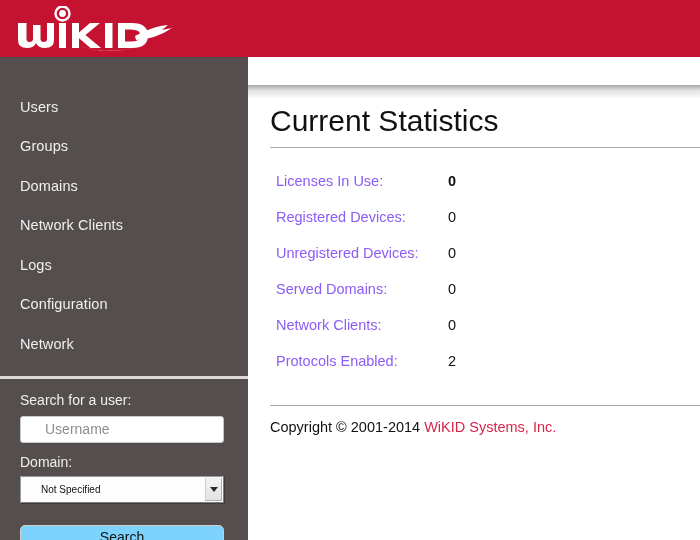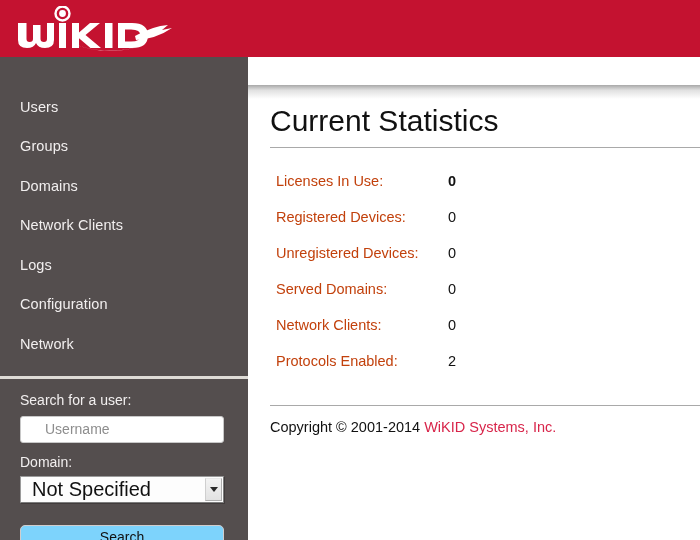--- a/index.html
+++ b/index.html
@@ -121,23 +121,23 @@
     background: #fdfdfd;
     border: 1px solid #9a9a9a;
     border-right-color: #7d7d7d;
     border-bottom-color: #7d7d7d;
     box-shadow: 1px 1px 0 rgba(0,0,0,0.22);
     display: flex;
     align-items: center;
     cursor: pointer;
   }
   .select-value {
-    font-size: 20px;
-    color: #111;
-    padding-left: 11px;
+    font-size: 10px;
+    color: #111;
+    padding-left: 20px;
     flex: 1;
     white-space: nowrap;
     overflow: hidden;
   }
   .select-arrow-btn {
     width: 17px;
     height: 23px;
     margin-right: 1px;
     background: linear-gradient(to bottom, #f3f3f3 0%, #e2e2e2 100%);
     border: 1px solid #adadad;
@@ -219,21 +219,21 @@
   .stat-row {
     position: relative;
     height: 36px;
   }
   .stat-label {
     position: absolute;
     left: 28px;
     top: 0;
     font-size: 14.5px;
     line-height: 16px;
-    color: #c2410c;
+    color: #8b5cf6;
     white-space: nowrap;
   }
   .stat-value {
     position: absolute;
     left: 200px;
     top: 0;
     font-size: 14.5px;
     line-height: 16px;
     color: #111;
   }

